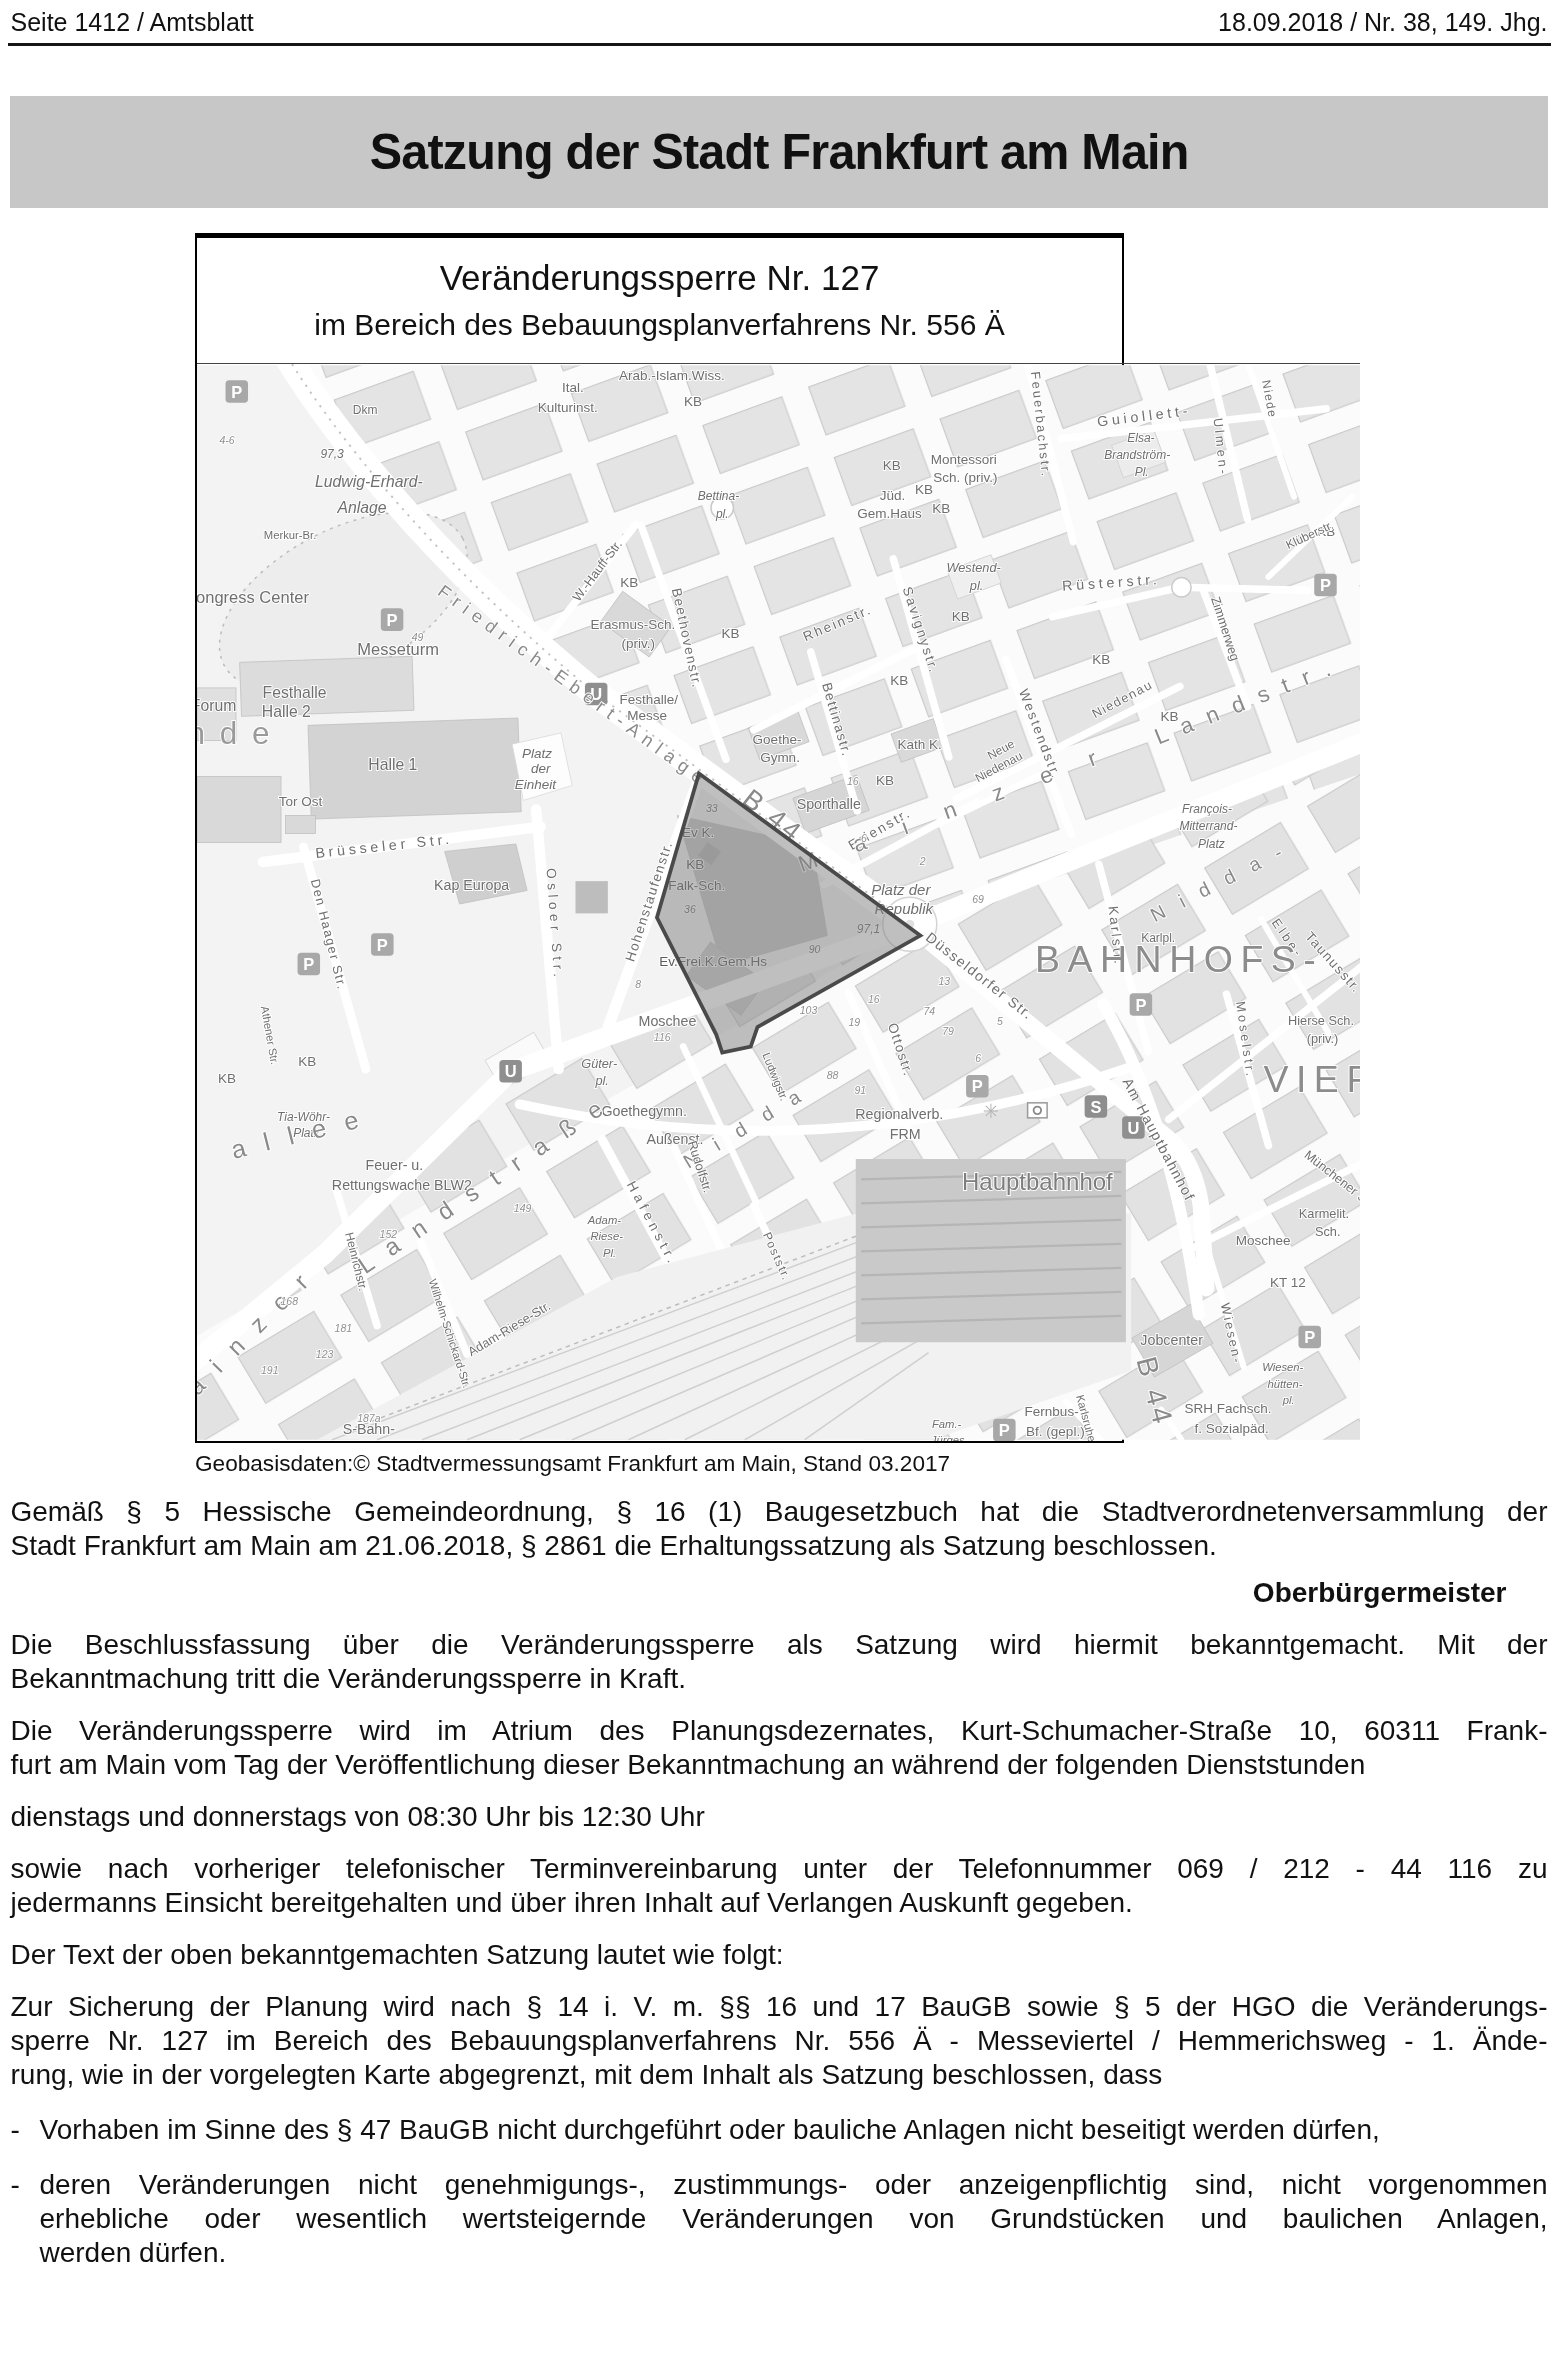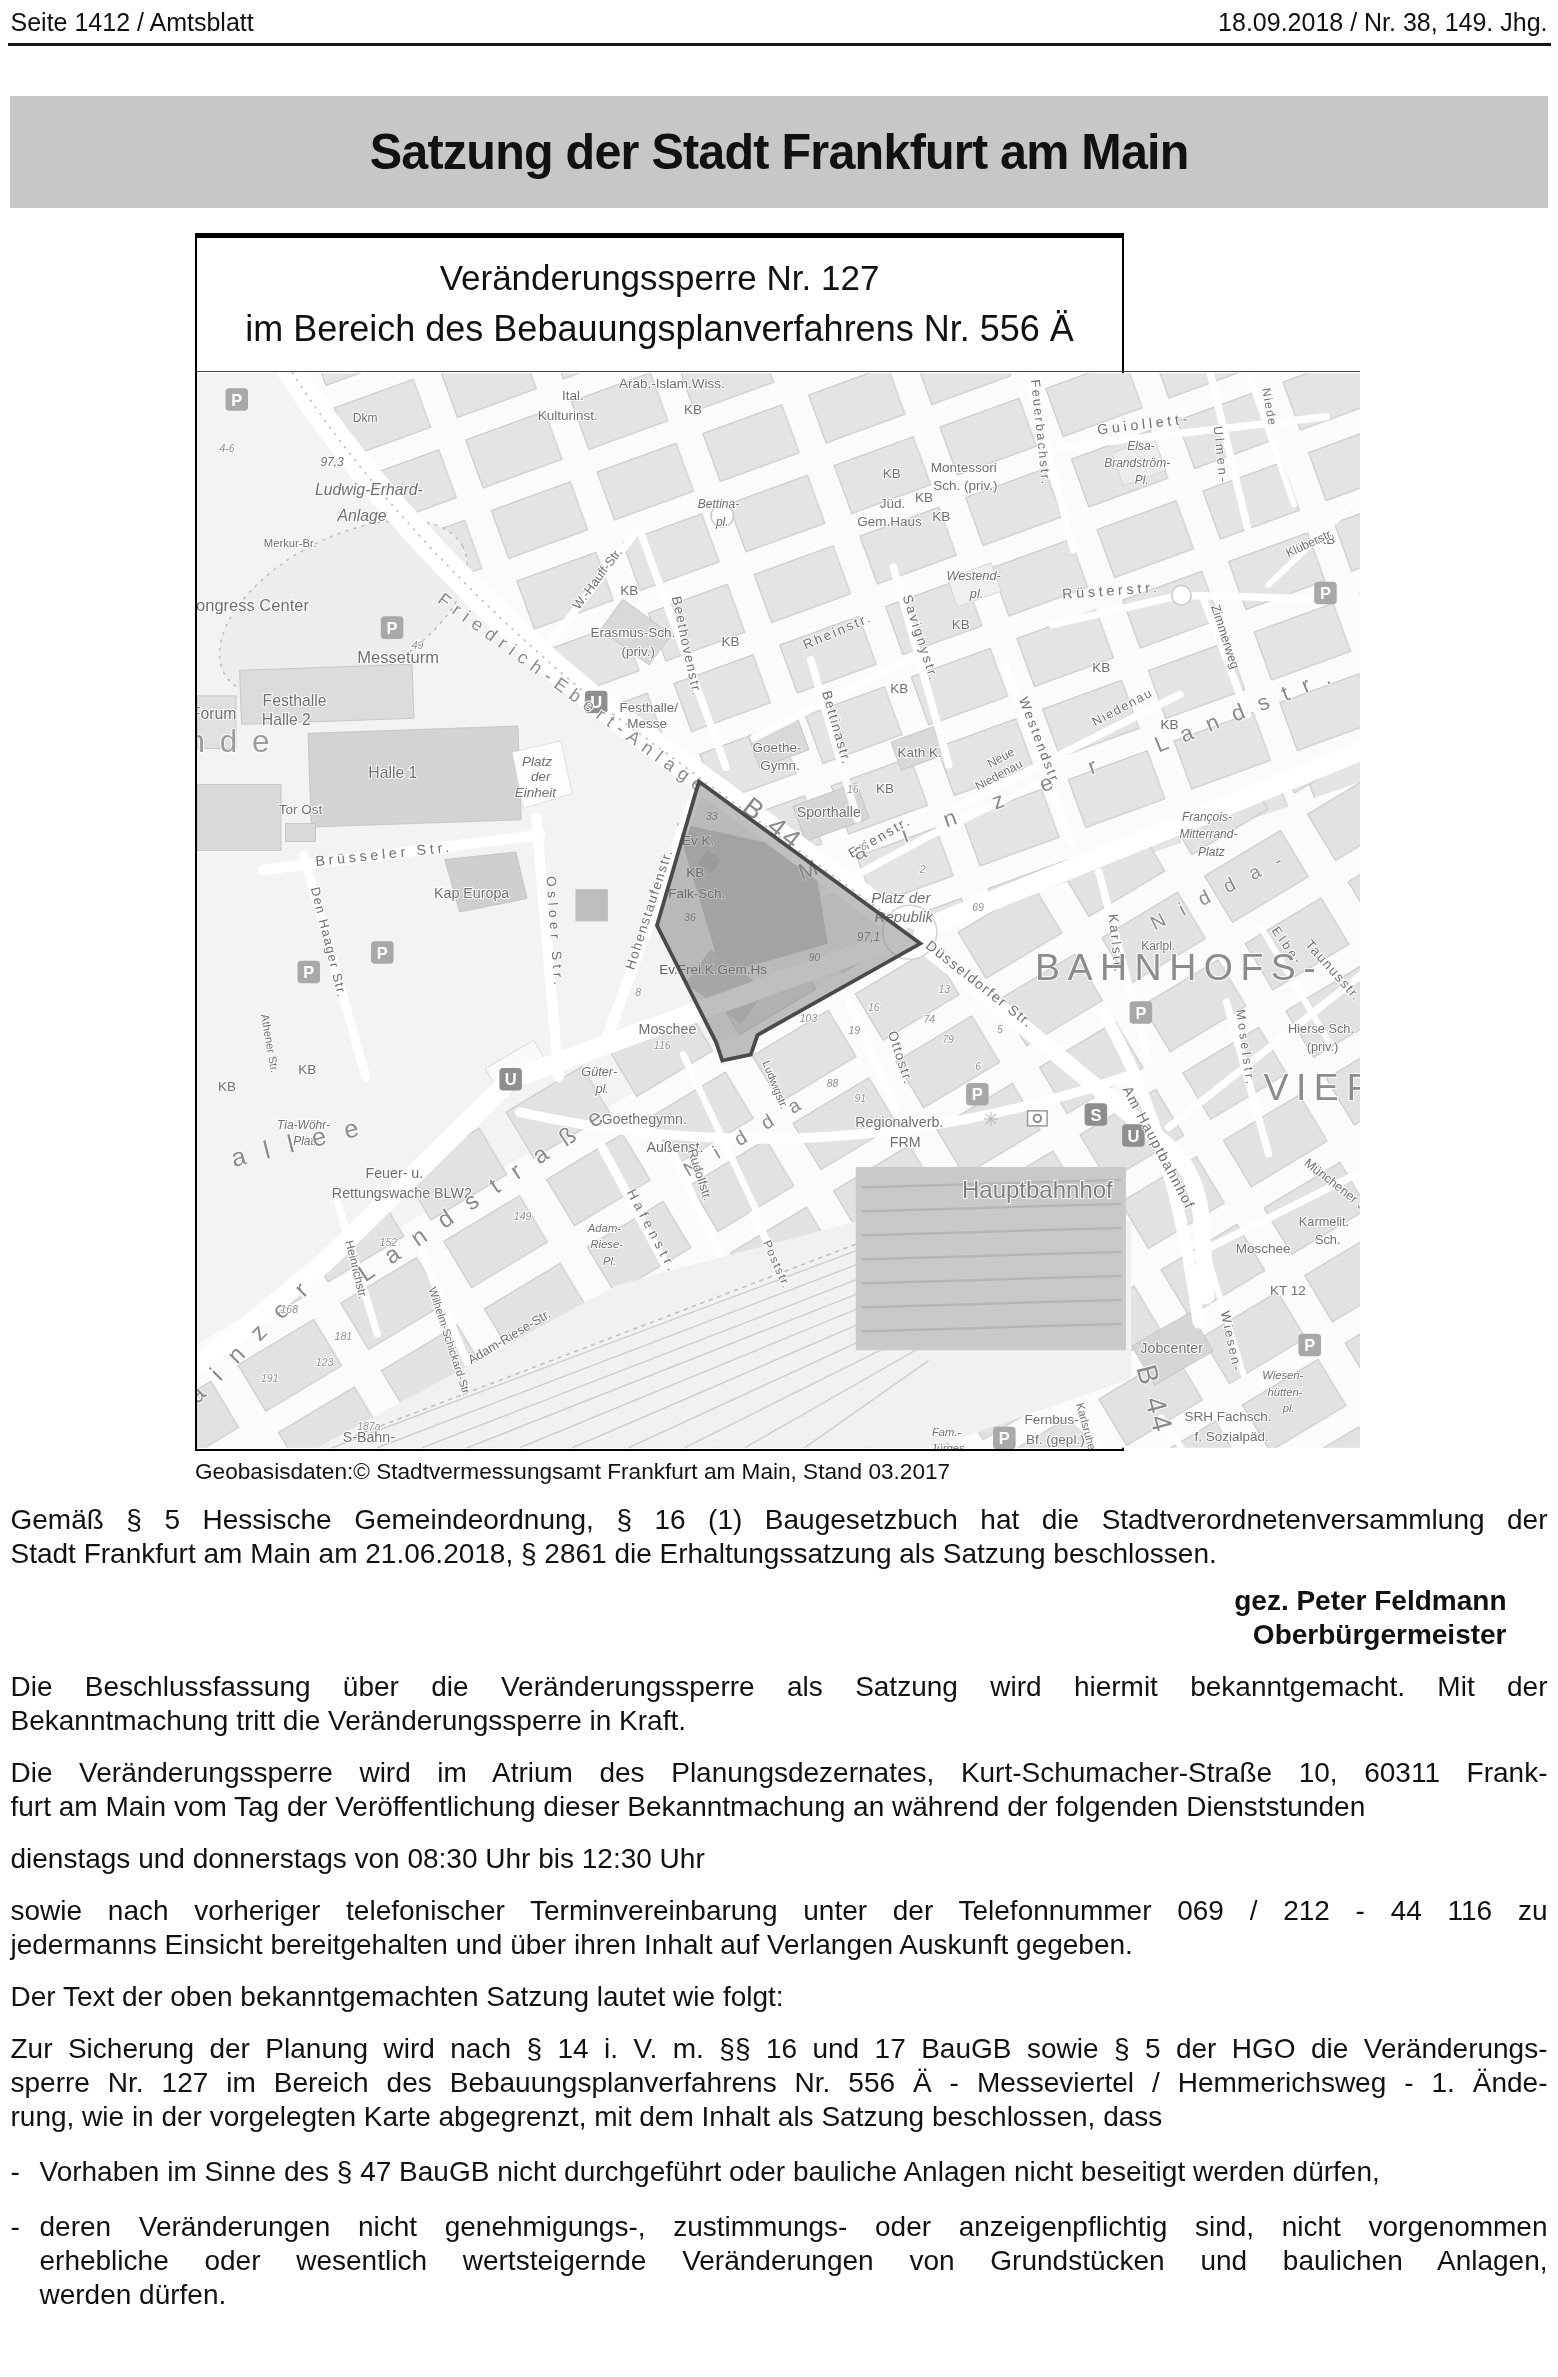--- a/index.html
+++ b/index.html
@@ -14,21 +14,21 @@
   
   .banner{margin:50px 9.8px 0 9.8px;height:112px;background:#c7c7c7;
           display:flex;align-items:center;justify-content:center;}
   .banner h1{margin:0;font-size:50px;font-weight:bold;letter-spacing:-0.8px;
              transform:scaleX(.97);white-space:nowrap;}
   
   .map-box{box-sizing:border-box;margin:25.6px 0 0 195px;width:929px;
            border:2.3px solid #000;border-top-width:5.3px;background:#fff;}
   .map-title{text-align:center;padding:19.6px 7.5px 12px 7.5px;}
   .mt1{font-size:35px;margin:0 0 10.5px 0;}
-  .mt2{font-size:36px;margin:0 0 9px 0;}
+  .mt2{font-size:30px;margin:0 0 9px 0;}
   .mt3{font-size:30px;margin:0;}
   .map-viewport{width:1163px;height:1077px;overflow:hidden;border-top:1.5px solid #444;}
   svg text{font-family:"Liberation Sans","DejaVu Sans",sans-serif;}
   .caption{margin:7.5px 0 0 195px;font-size:22.6px;}
   
   .bodytext{font-size:28px;line-height:34px;}
   .para{margin:18px 10.5px 0 10.5px;}
   .jline{text-align:justify;text-align-last:justify;}
   .lline{text-align:left;}
   .sig{margin:13.5px 10.5px 0 10.5px;padding-right:41px;font-weight:bold;text-align:right;}
@@ -422,21 +422,20 @@
 </div>
 
 <div class="caption">Geobasisdaten:© Stadtvermessungsamt Frankfurt am Main, Stand 03.2017</div>
 
 <div class="bodytext" id="body-blocks">
     <div class="para">
       <div class="jline">Gemäß § 5 Hessische Gemeindeordnung, § 16 (1) Baugesetzbuch hat die Stadtverordnetenversammlung der</div>
       <div class="lline">Stadt Frankfurt am Main am 21.06.2018, § 2861 die Erhaltungssatzung als Satzung beschlossen.</div>
     </div>
     <div class="sig">
-      <div>gez. Peter Feldmann</div>
       <div>Oberbürgermeister</div>
     </div>
     <div class="para">
       <div class="jline">Die Beschlussfassung über die Veränderungssperre als Satzung wird hiermit bekanntgemacht. Mit der</div>
       <div class="lline">Bekanntmachung tritt die Veränderungssperre in Kraft.</div>
     </div>
     <div class="para">
       <div class="jline">Die Veränderungssperre wird im Atrium des Planungsdezernates, Kurt-Schumacher-Straße 10, 60311 Frank-</div>
       <div class="lline">furt am Main vom Tag der Veröffentlichung dieser Bekanntmachung an während der folgenden Dienststunden</div>
     </div>

